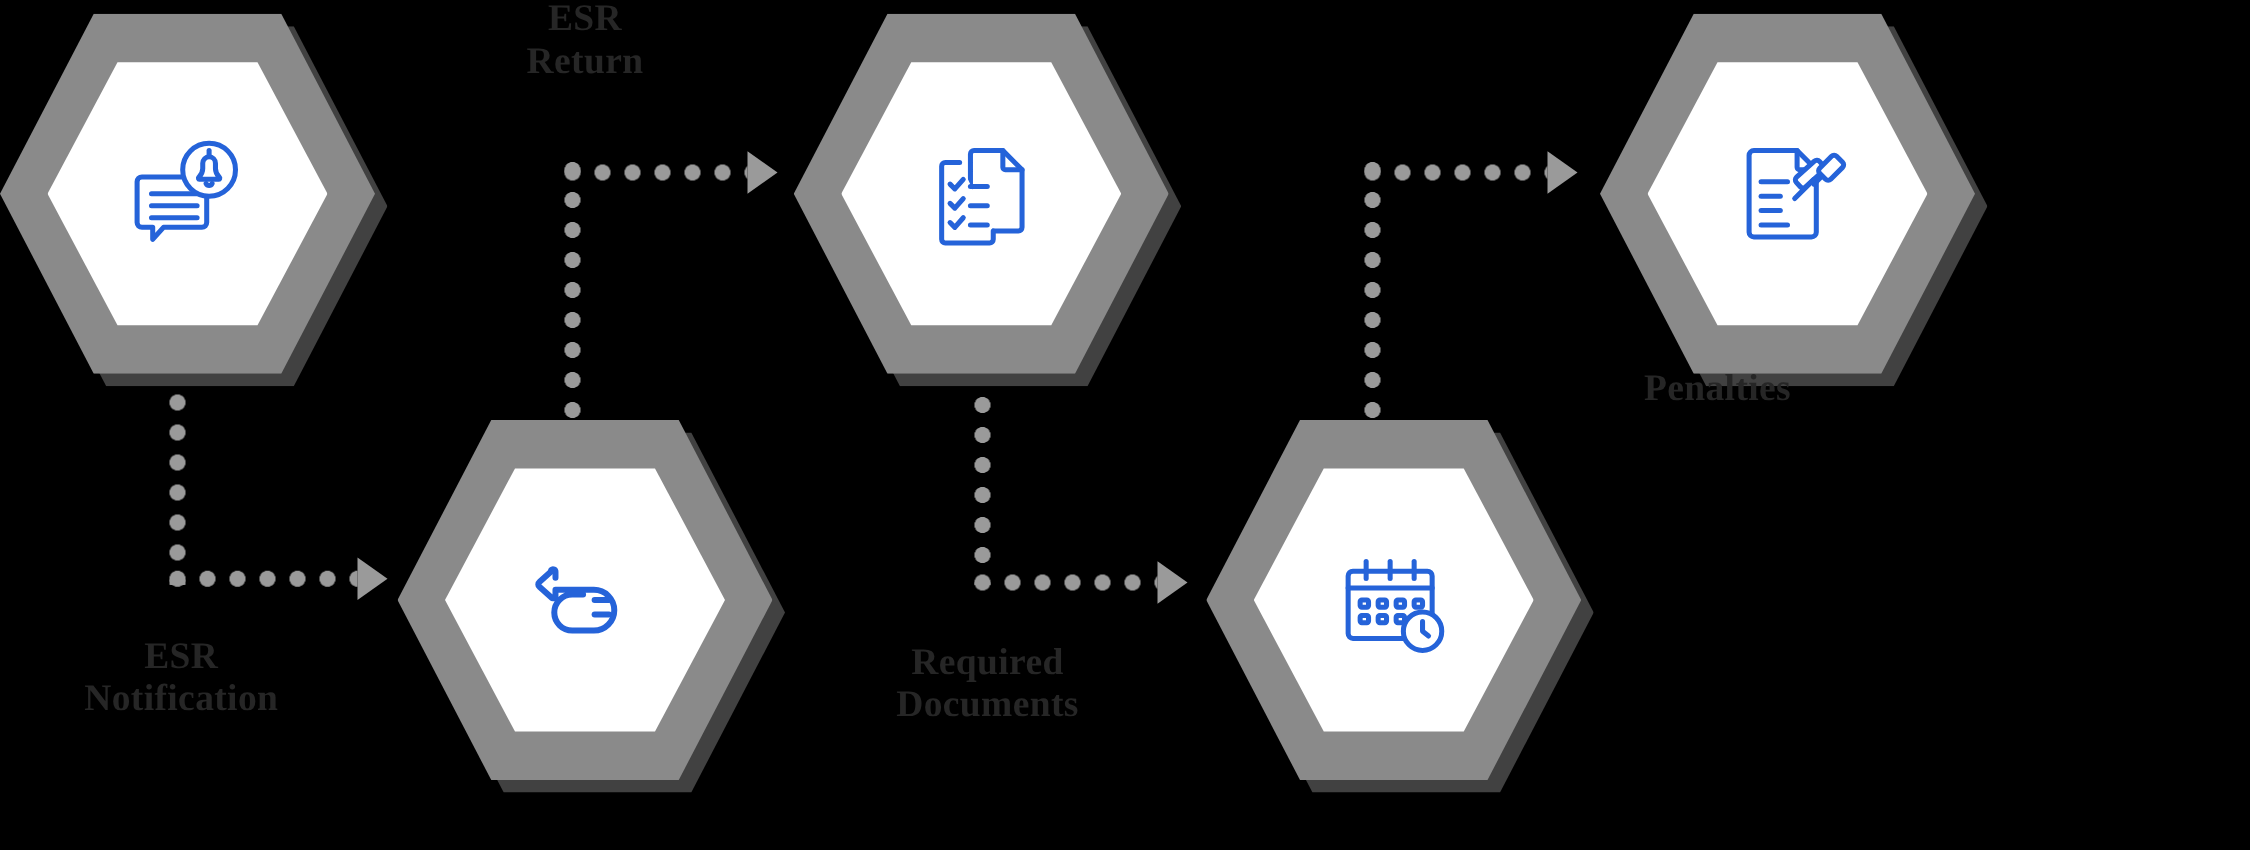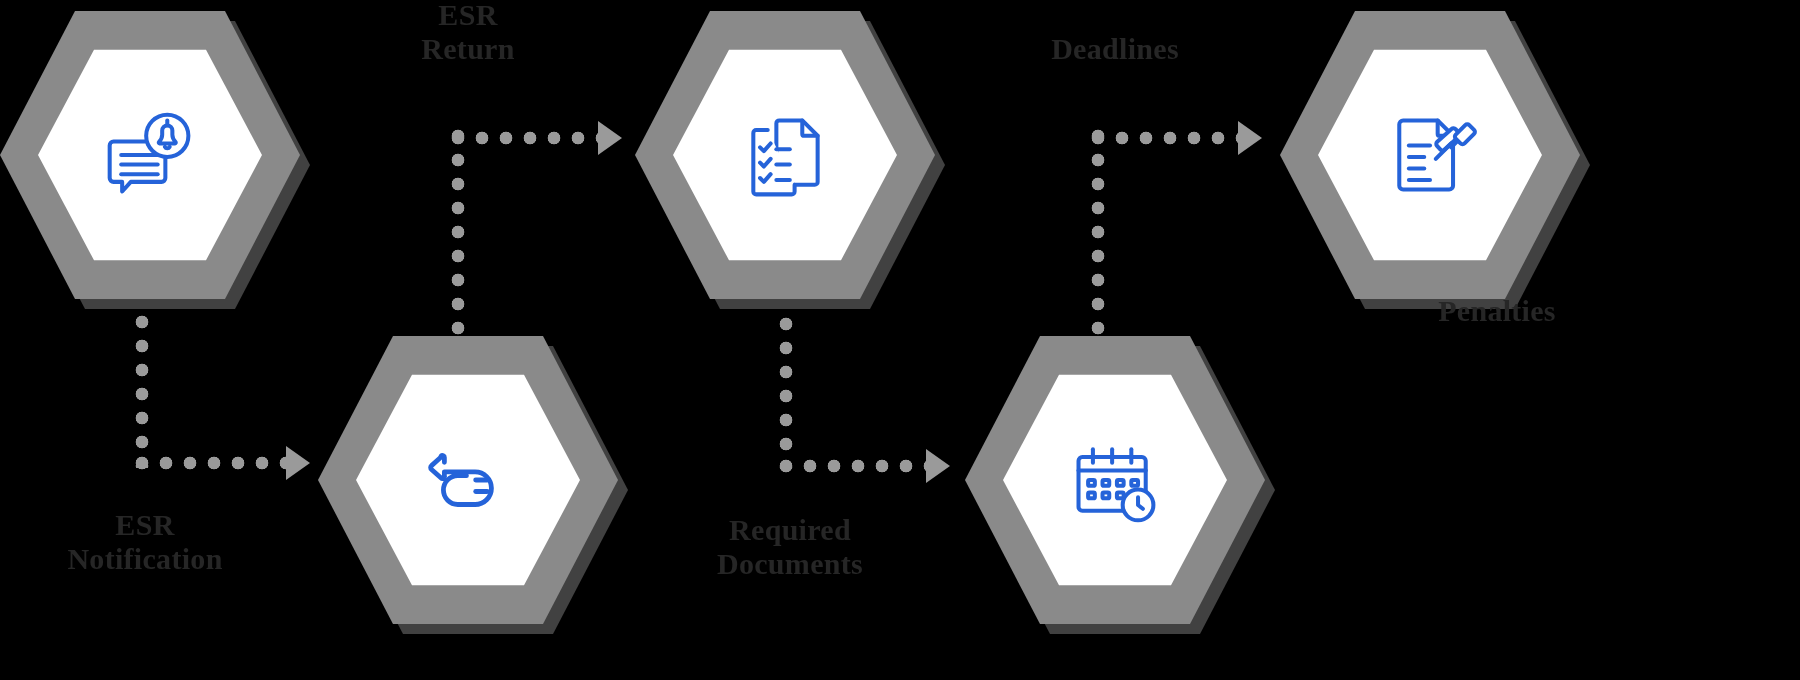--- a/index.html
+++ b/index.html
@@ -141,21 +141,20 @@
         <rect x="52" y="50" width="7" height="6" rx="1.4"></rect>
         <rect x="67" y="50" width="7" height="6" rx="1.4"></rect>
         <rect x="22" y="63" width="7" height="6" rx="1.4"></rect>
         <rect x="37" y="63" width="7" height="6" rx="1.4"></rect>
         <rect x="52" y="63" width="7" height="6" rx="1.4"></rect>
         <circle cx="74" cy="76" r="16" fill="#fff"></circle>
         <path d="M74 68 v8 l5 4"></path>
       </svg>
     </div>
   </div>
-  <div class="label" style="left:985px;top:32px;width:260px;">Deadlines</div>
 
   <div class="node" style="left:1280px;top:5px;">
     <div class="hex-shadow"></div>
     <div class="hex-outer"></div>
     <div class="hex-inner"></div>
     <div class="hex-icon">
       <svg viewBox="0 0 100 100" fill="none" stroke="#2563d9" stroke-width="4.2" stroke-linecap="round" stroke-linejoin="round">
         <path d="M22 14 h36 l16 16 v52 a4 4 0 0 1 -4 4 h-48 a4 4 0 0 1 -4 -4 v-64 a4 4 0 0 1 4 -4 z" fill="#fff"></path>
         <path d="M58 14 v14 a2 2 0 0 0 2 2 h14"></path>
         <line x1="28" y1="40" x2="50" y2="40"></line>
@@ -164,15 +163,15 @@
         <line x1="28" y1="76" x2="50" y2="76"></line>
         <g>
           <rect x="56" y="28" width="26" height="11" rx="3" transform="rotate(-42 69 34)" fill="#fff"></rect>
           <line x1="72" y1="42" x2="88" y2="26"></line>
           <rect x="80" y="18" width="13" height="20" rx="3" transform="rotate(45 86 28)" fill="#fff"></rect>
           <line x1="56" y1="54" x2="72" y2="38"></line>
         </g>
       </svg>
     </div>
   </div>
-  <div class="label" style="left:1367px;top:294px;width:260px;">Penalties</div>
+  <div class="label" style="left:1244px;top:294px;width:260px;">Penalties</div>
 
 </div>
 
 </body></html>

